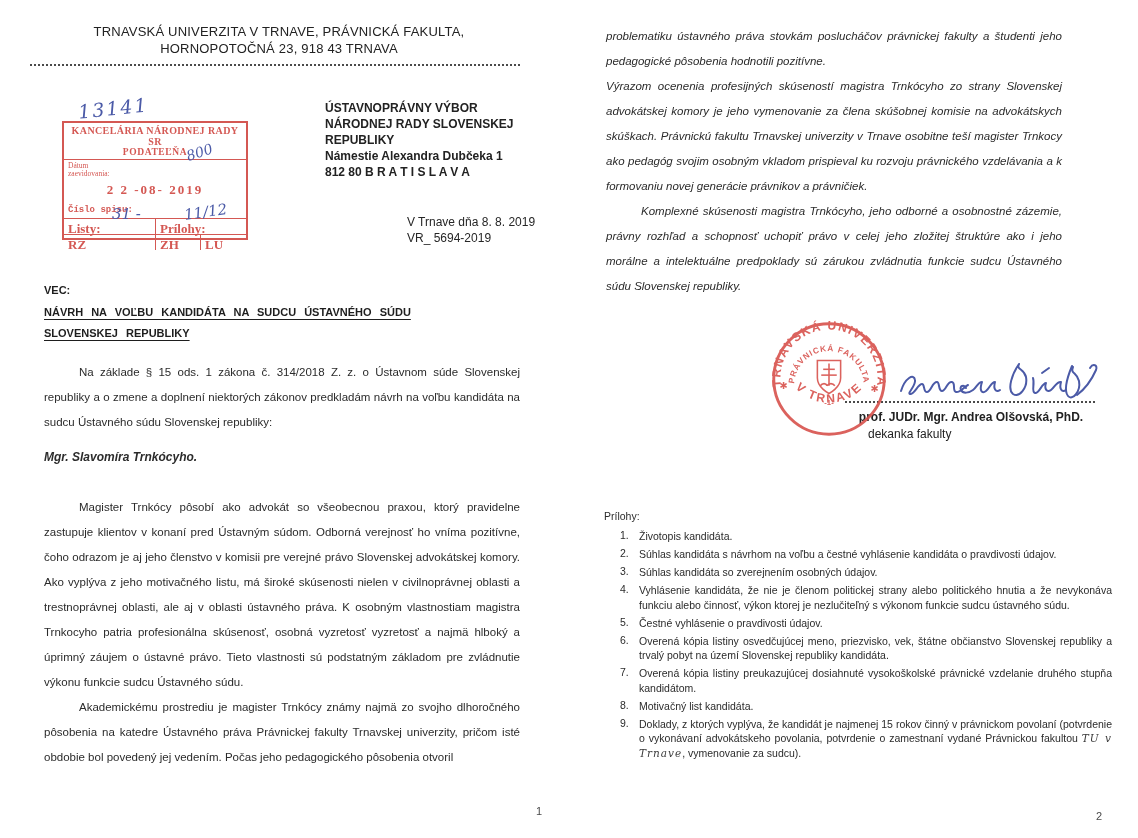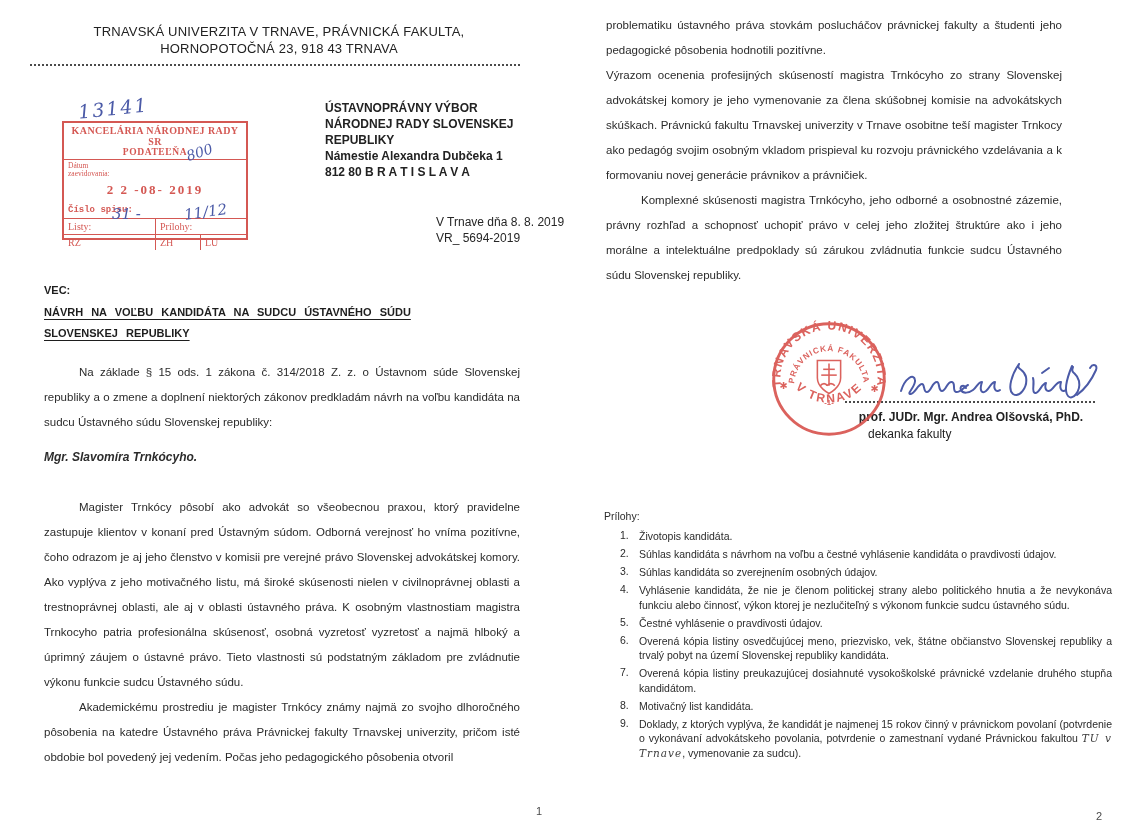--- a/index.html
+++ b/index.html
@@ -21,37 +21,37 @@
     font-family:"Liberation Serif",serif;box-sizing:border-box;opacity:.92;
   }
   .stamp .title{border-bottom:1.5px solid #d14a45;padding:2px 0 1px 0;text-align:center;line-height:11px;}
   .stamp .t1{font-size:10px;font-weight:bold;letter-spacing:.4px;}
   .stamp .t2{font-size:9.5px;font-weight:bold;letter-spacing:.6px;}
   .stamp .mid{position:relative;height:58px;}
   .stamp .datelabel{position:absolute;left:4px;top:2px;font-size:7.5px;line-height:8px;}
   .stamp .dateval{position:absolute;left:0;right:0;top:22px;text-align:center;font-size:13px;font-weight:bold;letter-spacing:2px;}
   .stamp .cislo{position:absolute;left:4px;bottom:3px;font-size:9px;font-weight:bold;font-family:Liberation Mono, monospace;}
   .stamp .row{display:flex;border-top:1.5px solid #d14a45;box-sizing:border-box;}
-  .stamp .cell{font-size:10px;font-weight:normal;padding:2px 0 0 4px;box-sizing:border-box;height:15px;}
+  .stamp .cell{font-size:13px;font-weight:bold;padding:2px 0 0 4px;box-sizing:border-box;height:15px;}
   .stamp .bl{border-left:1.5px solid #d14a45;}
   .hw800{left:186px;top:144px;font-size:14px;transform:rotate(-18deg);}
   .hw21{left:112px;top:205px;font-size:15px;}
   .hw1112{left:184px;top:203px;font-size:15px;transform:rotate(-8deg);}
   .hwreg{left:78px;top:97px;font-size:19px;transform:rotate(-6deg);letter-spacing:2px;}
   
   .recipient{left:325px;top:100px;font-size:12px;font-weight:bold;line-height:16px;color:#222;}
-  .dateline{left:436px;top:215px;font-size:12px;line-height:15.5px;color:#262626;}
+  .dateline{left:407px;top:215px;font-size:12px;line-height:15.5px;color:#262626;}
   
   .subject{left:44px;top:280px;font-size:11px;font-weight:bold;line-height:21.5px;color:#1e1e1e;}
   .subject .u{text-decoration:underline;text-underline-offset:3px;word-spacing:5px;}
   
   .para{font-size:11.5px;line-height:25px;text-align:justify;color:#2b2b2b;margin:0;}
   .indent{text-indent:35px;}
   .lbody{left:44px;width:476px;}
-  .rbody{left:606px;top:13px;width:456px;}
+  .rbody{left:606px;top:24px;width:456px;font-style:italic;}
   .candidate{left:44px;top:450px;width:476px;text-align:left;font-size:12px;font-weight:bold;font-style:italic;}
   .closing-indent{text-indent:35px;}
   
   .roundstamp{left:766px;top:316px;z-index:2;opacity:.92;}
   .sigsvg{left:893px;top:347px;z-index:3;}
   .sigdots{left:845px;top:401px;width:250px;z-index:1;}
   .signame{left:840px;top:410px;width:262px;text-align:center;font-size:12px;font-weight:bold;color:#222;}
   .sigrole{left:868px;top:427px;width:262px;text-align:left;font-size:12px;font-weight:normal;color:#222;}
   
   .attach{left:604px;top:510px;width:508px;font-size:10.5px;color:#2b2b2b;}

